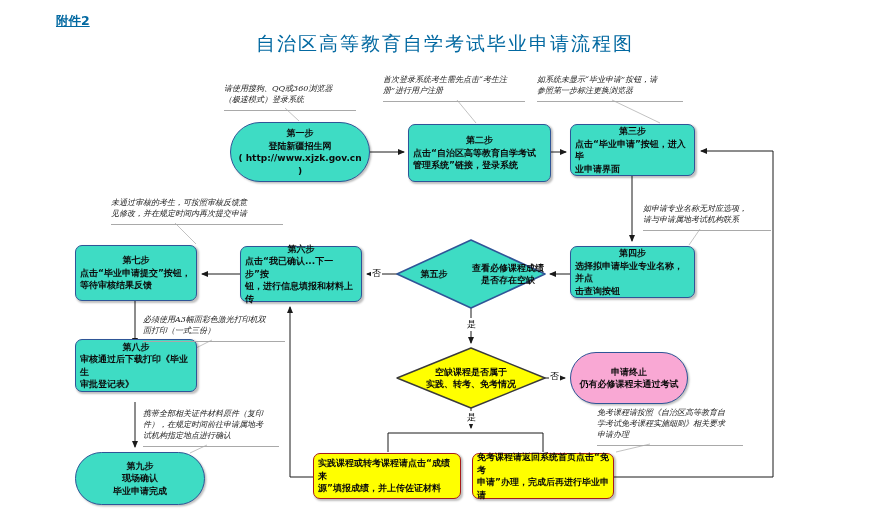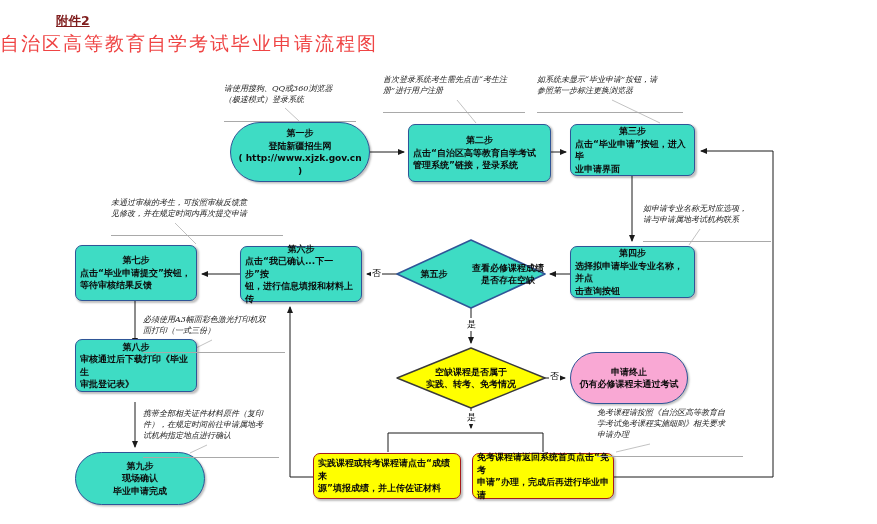--- a/index.html
+++ b/index.html
@@ -1,20 +1,20 @@
 <!DOCTYPE html>
 <html><head>
 <meta charset="utf-8">
 <style>
   html,body{margin:0;padding:0;background:#fff;}
   .canvas{position:relative;width:877px;height:524px;background:#fff;overflow:hidden;
           font-family:"DejaVu Sans",sans-serif;}
-  .attachment{position:absolute;left:56px;top:13px;font:700 12.5px "DejaVu Sans",sans-serif;color:#7f1d1d;text-decoration:underline;}
-  .title{position:absolute;left:0;top:31px;width:810px;
-         font:400 19px "DejaVu Serif",serif;letter-spacing:2px;color:#ef4444;}
+  .attachment{position:absolute;left:56px;top:13px;font:700 12.5px "DejaVu Sans",sans-serif;color:#0369a1;text-decoration:underline;}
+  .title{position:absolute;left:0;top:31px;width:810px;text-align:center;
+         font:400 19px "DejaVu Serif",serif;letter-spacing:2px;color:#0369a1;padding-left:40px;}
   
   .node{position:absolute;box-sizing:border-box;display:flex;flex-direction:column;
         align-items:center;justify-content:center;text-align:center;
         font:700 9px/12.5px "DejaVu Sans",sans-serif;color:#0b0b0b;padding:2px 4px;}
   .teal{background:#3EDCC4;border:1.6px solid #2F5597;box-shadow:1.5px 1.5px 2px rgba(0,0,0,.25);}
   .rect{border-radius:7px;}
   .stadium{border-radius:999px;}
   .yellowbox{background:#FFFF00;border:1.6px solid #A61C1C;border-radius:7px;
              box-shadow:1.5px 1.5px 2px rgba(0,0,0,.25);}
   .coral{background:#f9a8d4;border:1.6px solid #2F5597;border-radius:999px;
@@ -26,21 +26,21 @@
   .dwrap{position:absolute;}
   .dwrap svg{position:absolute;left:0;top:0;width:100%;height:100%;overflow:visible;}
   .dwrap polygon{stroke-linejoin:round;vector-effect:non-scaling-stroke;}
   .dteal{fill:#3EDCC4;stroke:#2F5597;stroke-width:1.6;}
   .dyellow{fill:#FFFF00;stroke:#3a3a3a;stroke-width:1.4;}
   .dtext{position:absolute;left:0;top:0;width:100%;height:100%;display:flex;flex-direction:row;
          align-items:center;justify-content:center;text-align:center;
          font:700 9px/12.5px "DejaVu Sans",sans-serif;color:#0b0b0b;}
   
   .note{position:absolute;font:italic 400 8px/11px "DejaVu Serif",serif;color:#1c1c1c;
-        white-space:pre-line;border-bottom:1px solid #a9a9a9;padding-bottom:16px;}
+        white-space:pre-line;border-bottom:1px solid #a9a9a9;padding-bottom:5px;}
   
   .lbl{position:absolute;font:400 9px "DejaVu Sans",sans-serif;color:#0b0b0b;
        background:#fff;padding:0 1px;z-index:5;}
   .wires{position:absolute;left:0;top:0;width:877px;height:524px;}
   .wires path{fill:none;stroke:#1a1a1a;stroke-width:1;}
   .wires path.leader{stroke:#b3b3b3;stroke-width:0.8;}
 </style>
 </head>
 <body>
 

